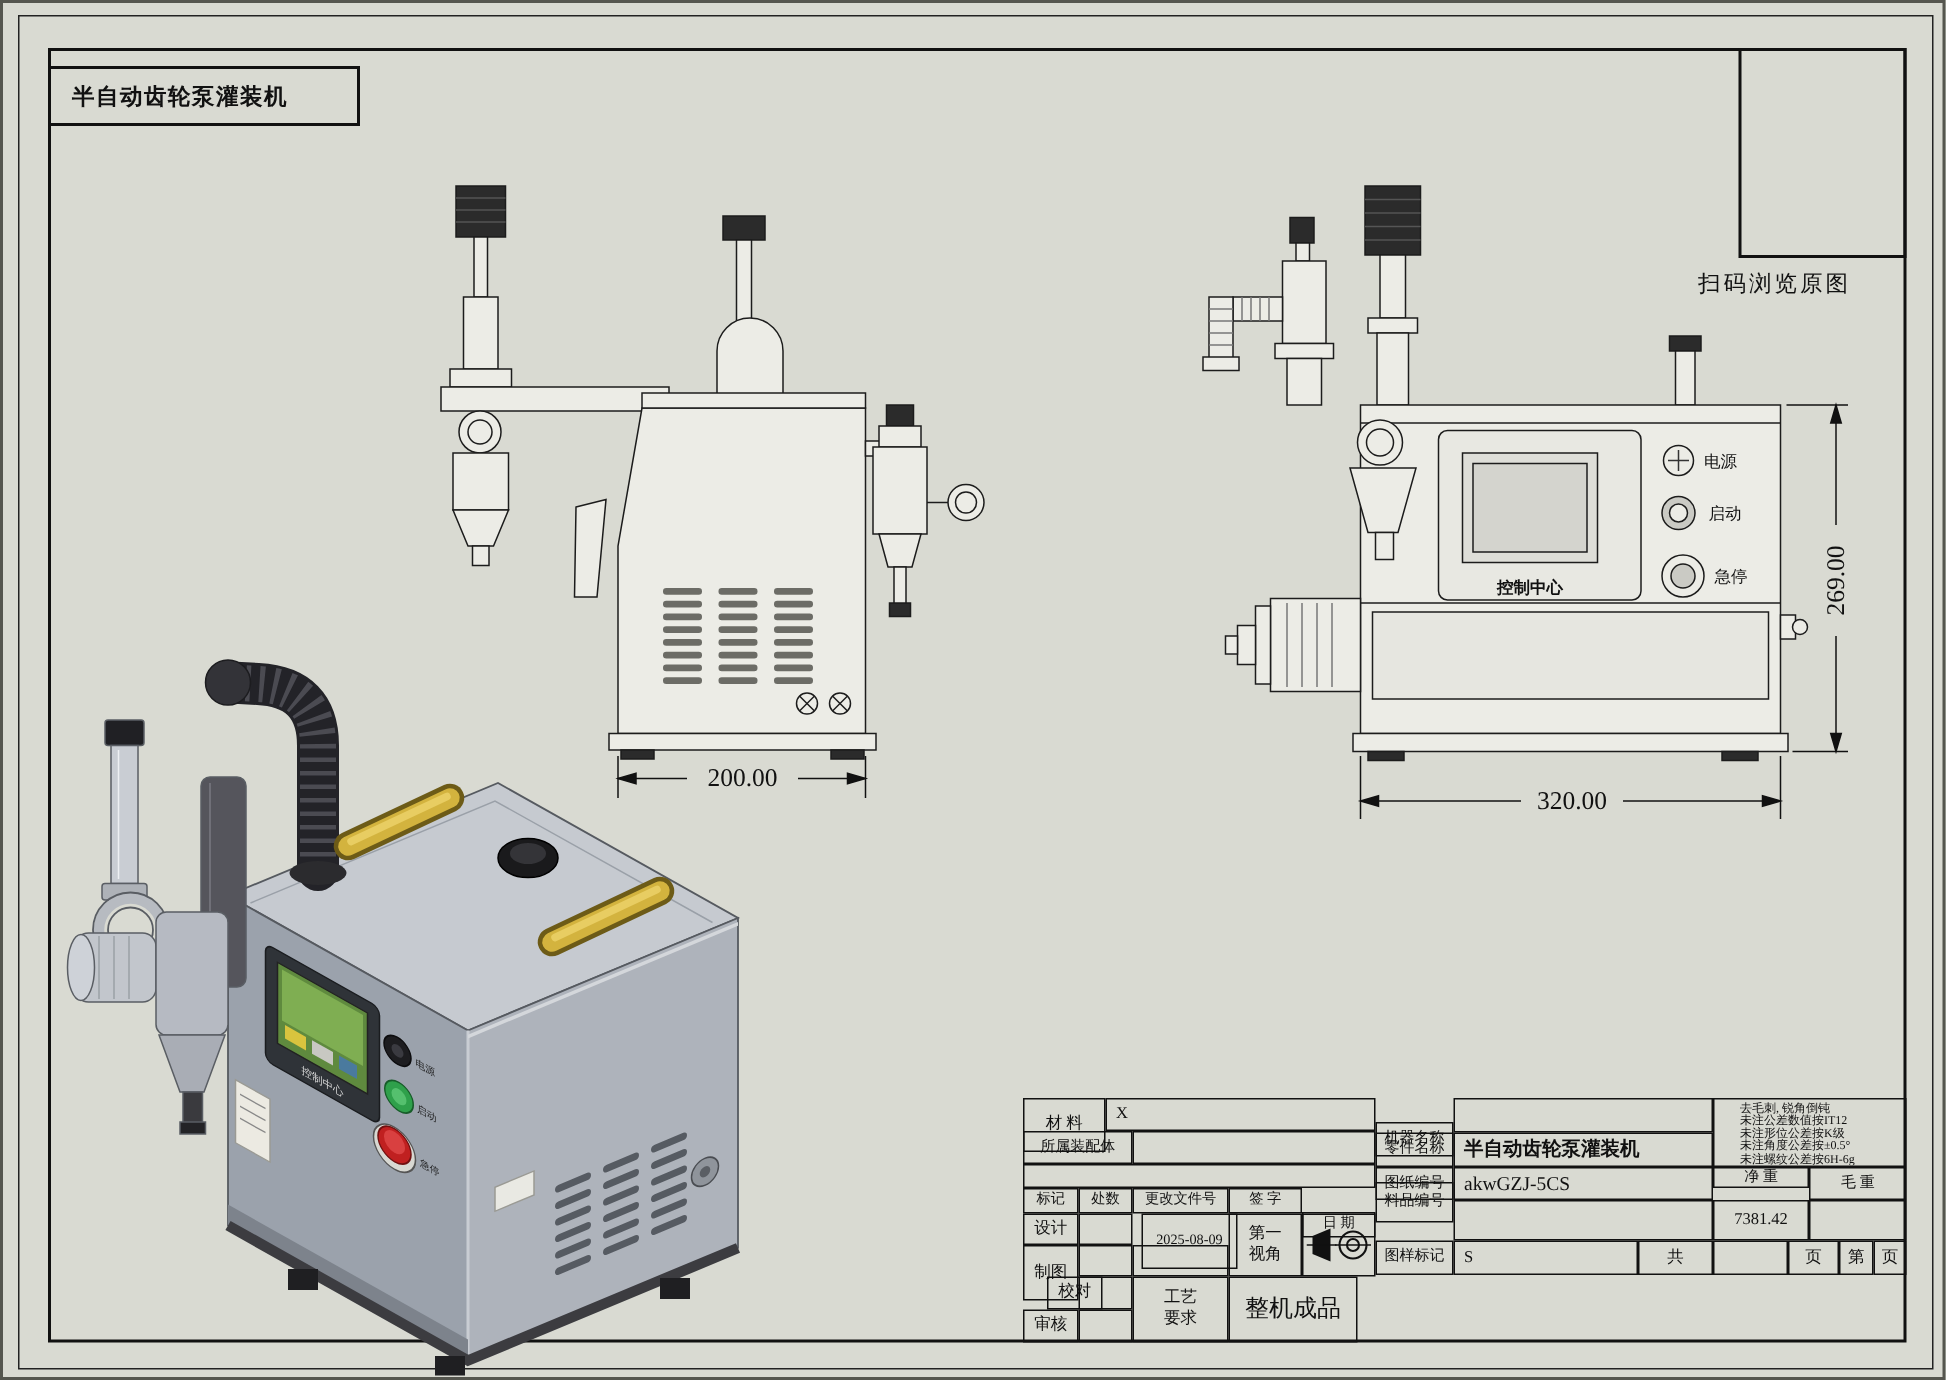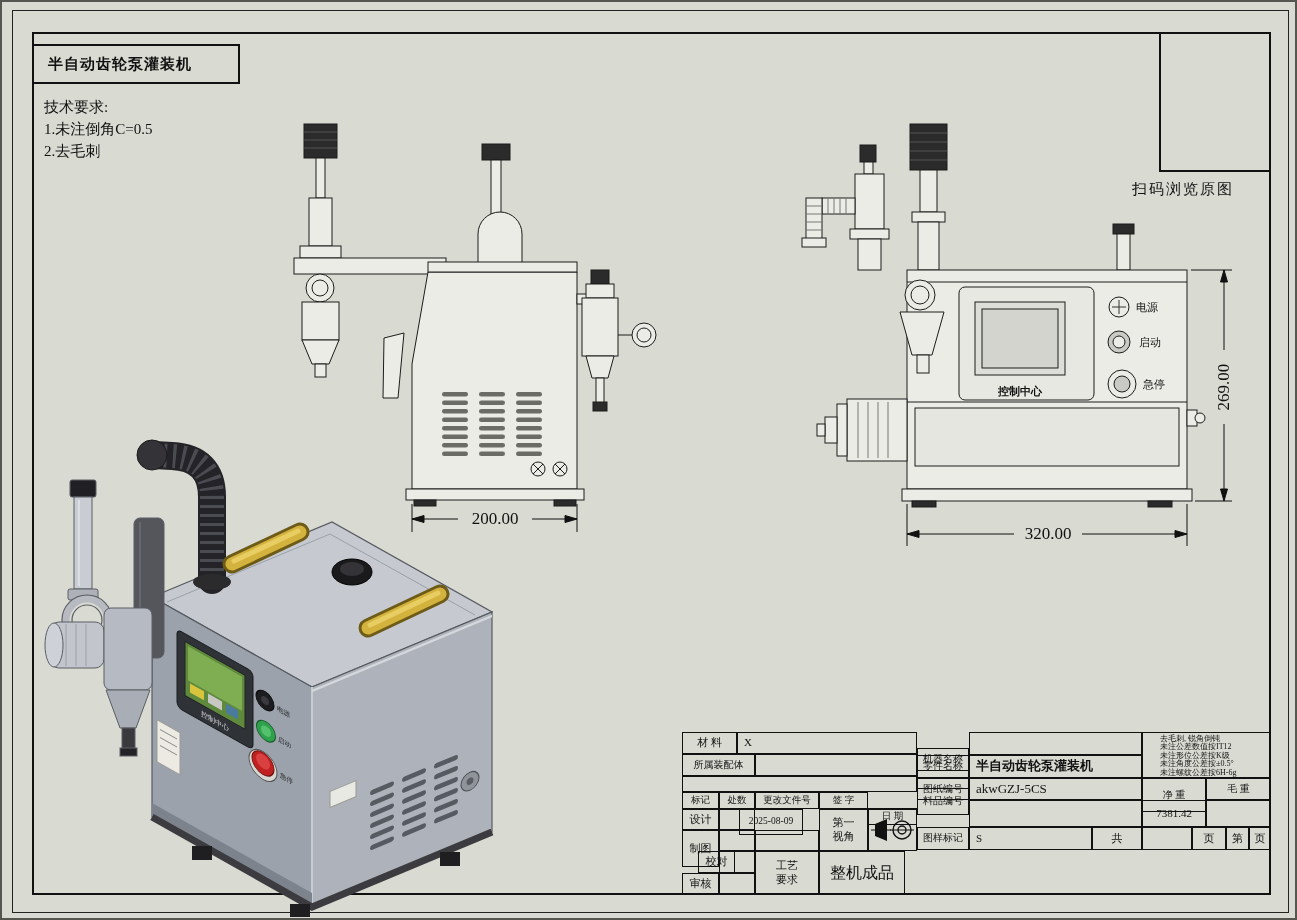--- a/index.html
+++ b/index.html
@@ -32,25 +32,20 @@
 <body>
 
 <div class="sheet">
   <div class="frame-outer"></div>
   <div class="frame-inner"></div>
 
   <div class="title-box">
     <span>半自动齿轮泵灌装机</span>
   </div>
 
-  <div class="tech">
-    <div>技术要求:</div>
-    <div>1.未注倒角C=0.5</div>
-    <div>2.去毛刺</div>
-  </div>
 
   <div class="qr-box"></div>
   <div class="qr-caption">扫码浏览原图</div>
 
   <svg class="view" style="left:280px;top:110px" width="400" height="430" viewBox="0 0 400 430">
     <defs>
       <g id="ventcol">
         <rect x="0" y="0" width="26" height="4.5" rx="2.2"></rect>
           <rect x="0" y="8.5" width="26" height="4.5" rx="2.2"></rect>
         <rect x="0" y="17" width="26" height="4.5" rx="2.2"></rect>
@@ -293,33 +288,33 @@
         <line x1="44" y1="202" x2="44" y2="244" stroke="#9aa0a6"></line>
       <rect x="62" y="186" width="48" height="82" rx="7" fill="#b6bac2"></rect>
       <polygon points="64,268 108,268 94,306 78,306" fill="#a9adb5"></polygon>
       <rect x="80" y="306" width="13" height="22" fill="#3a3a3e"></rect>
       <rect x="78" y="326" width="17" height="8" fill="#232326"></rect>
     </g>
   </svg>
 
   <div class="tb">
 
-    <div class="cell" style="left:0;top:0;width:55px;height:22px">材  料</div>
+    <div class="cell" style="left:0;top:0;width:55px;height:36px">材  料</div>
     <div class="cell left" style="left:55px;top:0;width:180px;height:22px">X</div>
     <div class="cell s10" style="left:0;top:22px;width:73px;height:22px">所属装配体</div>
     <div class="cell" style="left:73px;top:22px;width:162px;height:22px"></div>
     <div class="cell" style="left:0;top:44px;width:235px;height:16px"></div>
     <div class="cell s95" style="left:0;top:60px;width:37px;height:17px">标记</div>
     <div class="cell s95" style="left:37px;top:60px;width:36px;height:17px">处数</div>
     <div class="cell s95" style="left:73px;top:60px;width:64px;height:17px">更改文件号</div>
     <div class="cell s95" style="left:137px;top:60px;width:49px;height:17px">签 字</div>
     <div class="cell s95" style="left:186px;top:76px;width:49px;height:17px">日 期</div>
     <div class="cell" style="left:0;top:77px;width:37px;height:21px">设计</div>
     <div class="cell" style="left:37px;top:77px;width:36px;height:21px"></div>
-    <div class="cell s95" style="left:57px;top:77px;width:64px;height:26px">2025-08-09</div>
+    <div class="cell s95" style="left:79px;top:77px;width:64px;height:37px">2025-08-09</div>
     <div class="cell wrapnarrow" style="left:137px;top:77px;width:49px;height:42px">第一视角</div>
     <div class="cell" style="left:186px;top:77px;width:49px;height:42px">
       <svg width="44" height="30" viewBox="0 0 44 30">
         <polygon points="4,9 16,4 16,26 4,21" fill="#111"></polygon>
         <line x1="0" y1="15" x2="20" y2="15" stroke="#111"></line>
         <circle cx="31" cy="15" r="9" fill="none" stroke="#111" stroke-width="1.4"></circle>
         <circle cx="31" cy="15" r="4" fill="none" stroke="#111" stroke-width="1.4"></circle>
         <line x1="19" y1="15" x2="43" y2="15" stroke="#111"></line>
       </svg>
     </div>
@@ -339,21 +334,21 @@
       <div class="note-line">去毛刺, 锐角倒钝</div>
       <div class="note-line">未注公差数值按IT12</div>
       <div class="note-line">未注形位公差按K级</div>
       <div class="note-line">未注角度公差按±0.5°</div>
       <div class="note-line">未注螺纹公差按6H-6g</div>
     </div>
     <div class="cell s10" style="left:235px;top:23px;width:52px;height:23px">零件名称</div>
     <div class="cell big left" style="left:287px;top:23px;width:173px;height:23px">半自动齿轮泵灌装机</div>
     <div class="cell s10" style="left:235px;top:46px;width:52px;height:22px">图纸编号</div>
     <div class="cell mono left" style="left:287px;top:46px;width:173px;height:22px">akwGZJ-5CS</div>
-    <div class="cell s10" style="left:460px;top:46px;width:64px;height:34px">净 重</div>
+    <div class="cell s10" style="left:460px;top:46px;width:64px;height:14px">净 重</div>
     <div class="cell s10" style="left:524px;top:46px;width:65px;height:22px">毛 重</div>
     <div class="cell s10" style="left:235px;top:56px;width:52px;height:27px">料品编号</div>
     <div class="cell" style="left:287px;top:68px;width:173px;height:27px"></div>
     <div class="cell" style="left:460px;top:68px;width:64px;height:27px">7381.42</div>
     <div class="cell" style="left:524px;top:68px;width:65px;height:27px"></div>
     <div class="cell s10" style="left:235px;top:95px;width:52px;height:23px">图样标记</div>
     <div class="cell left" style="left:287px;top:95px;width:123px;height:23px">S</div>
     <div class="cell" style="left:410px;top:95px;width:50px;height:23px">共</div>
     <div class="cell" style="left:460px;top:95px;width:50px;height:23px"></div>
     <div class="cell" style="left:510px;top:95px;width:34px;height:23px">页</div>

